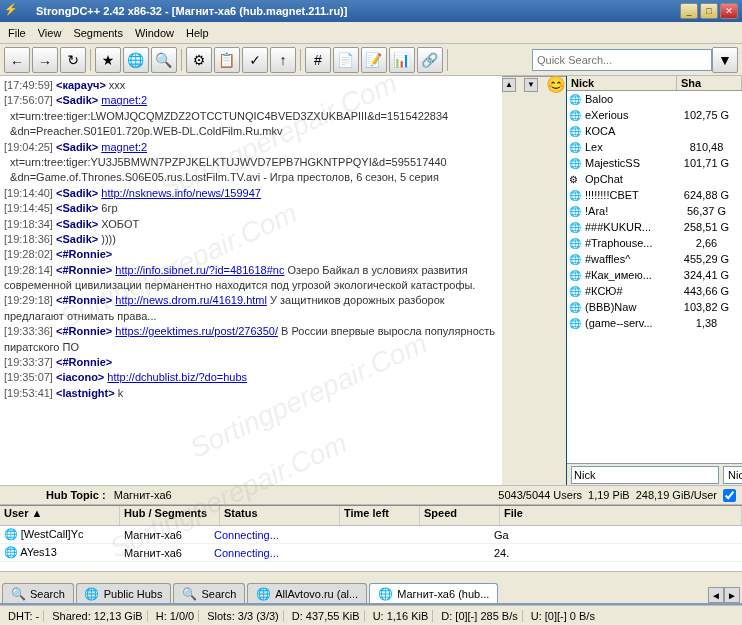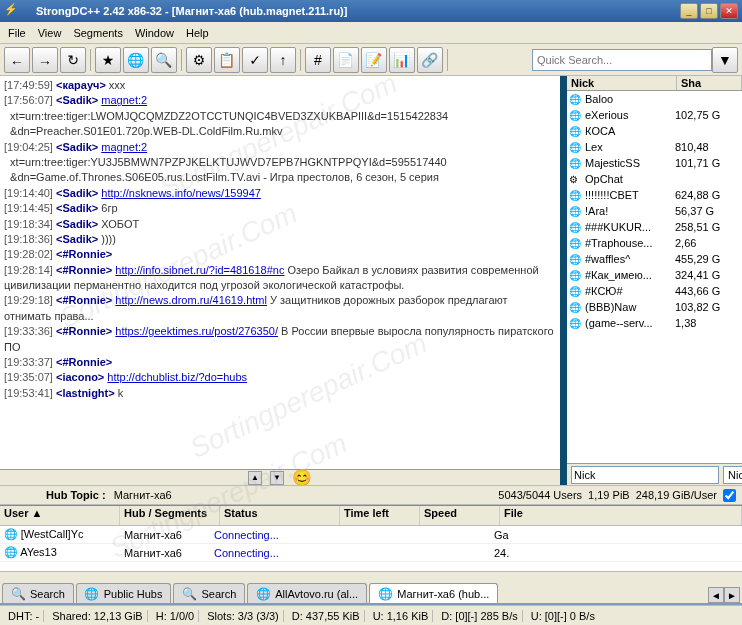--- a/index.html
+++ b/index.html
@@ -119,22 +119,22 @@
     .main-area {
       display: flex;
       height: calc(625px - 22px - 22px - 32px - 24px - 20px - 32px - 22px);
       
     }
 
     
     .chat-panel {
       flex: 1;
       display: flex;
-      flex-direction: column;
-      border-right: 7px solid #0c4a6e;
+      flex-direction: row;
+      border-right: 1px solid #0c4a6e;
       overflow: hidden;
     }
     .chat-messages {
       flex: 1;
       background: white;
       overflow-y: auto;
       padding: 2px 4px;
       font-size: 11px;
       line-height: 1.4;
     }
@@ -194,21 +194,21 @@
       font-size: 11px;
     }
     .user-row {
       display: flex;
       align-items: center;
       padding: 1px 2px;
       cursor: pointer;
       height: 16px;
     }
     .user-nick { width: 90px; overflow: hidden; text-overflow: ellipsis; white-space: nowrap; }
-    .user-share { flex: 1; text-align: left; padding-right: 2px; overflow: hidden; text-overflow: ellipsis; white-space: nowrap; }
+    .user-share { flex: 1; text-align: center; padding-right: 2px; overflow: hidden; text-overflow: ellipsis; white-space: nowrap; }
     .user-list-footer {
       height: 22px;
       background: #ece9d8;
       border-top: 1px solid #999;
       display: flex;
       align-items: center;
       padding: 0 4px;
       gap: 4px;
     }
     .filter-input {

